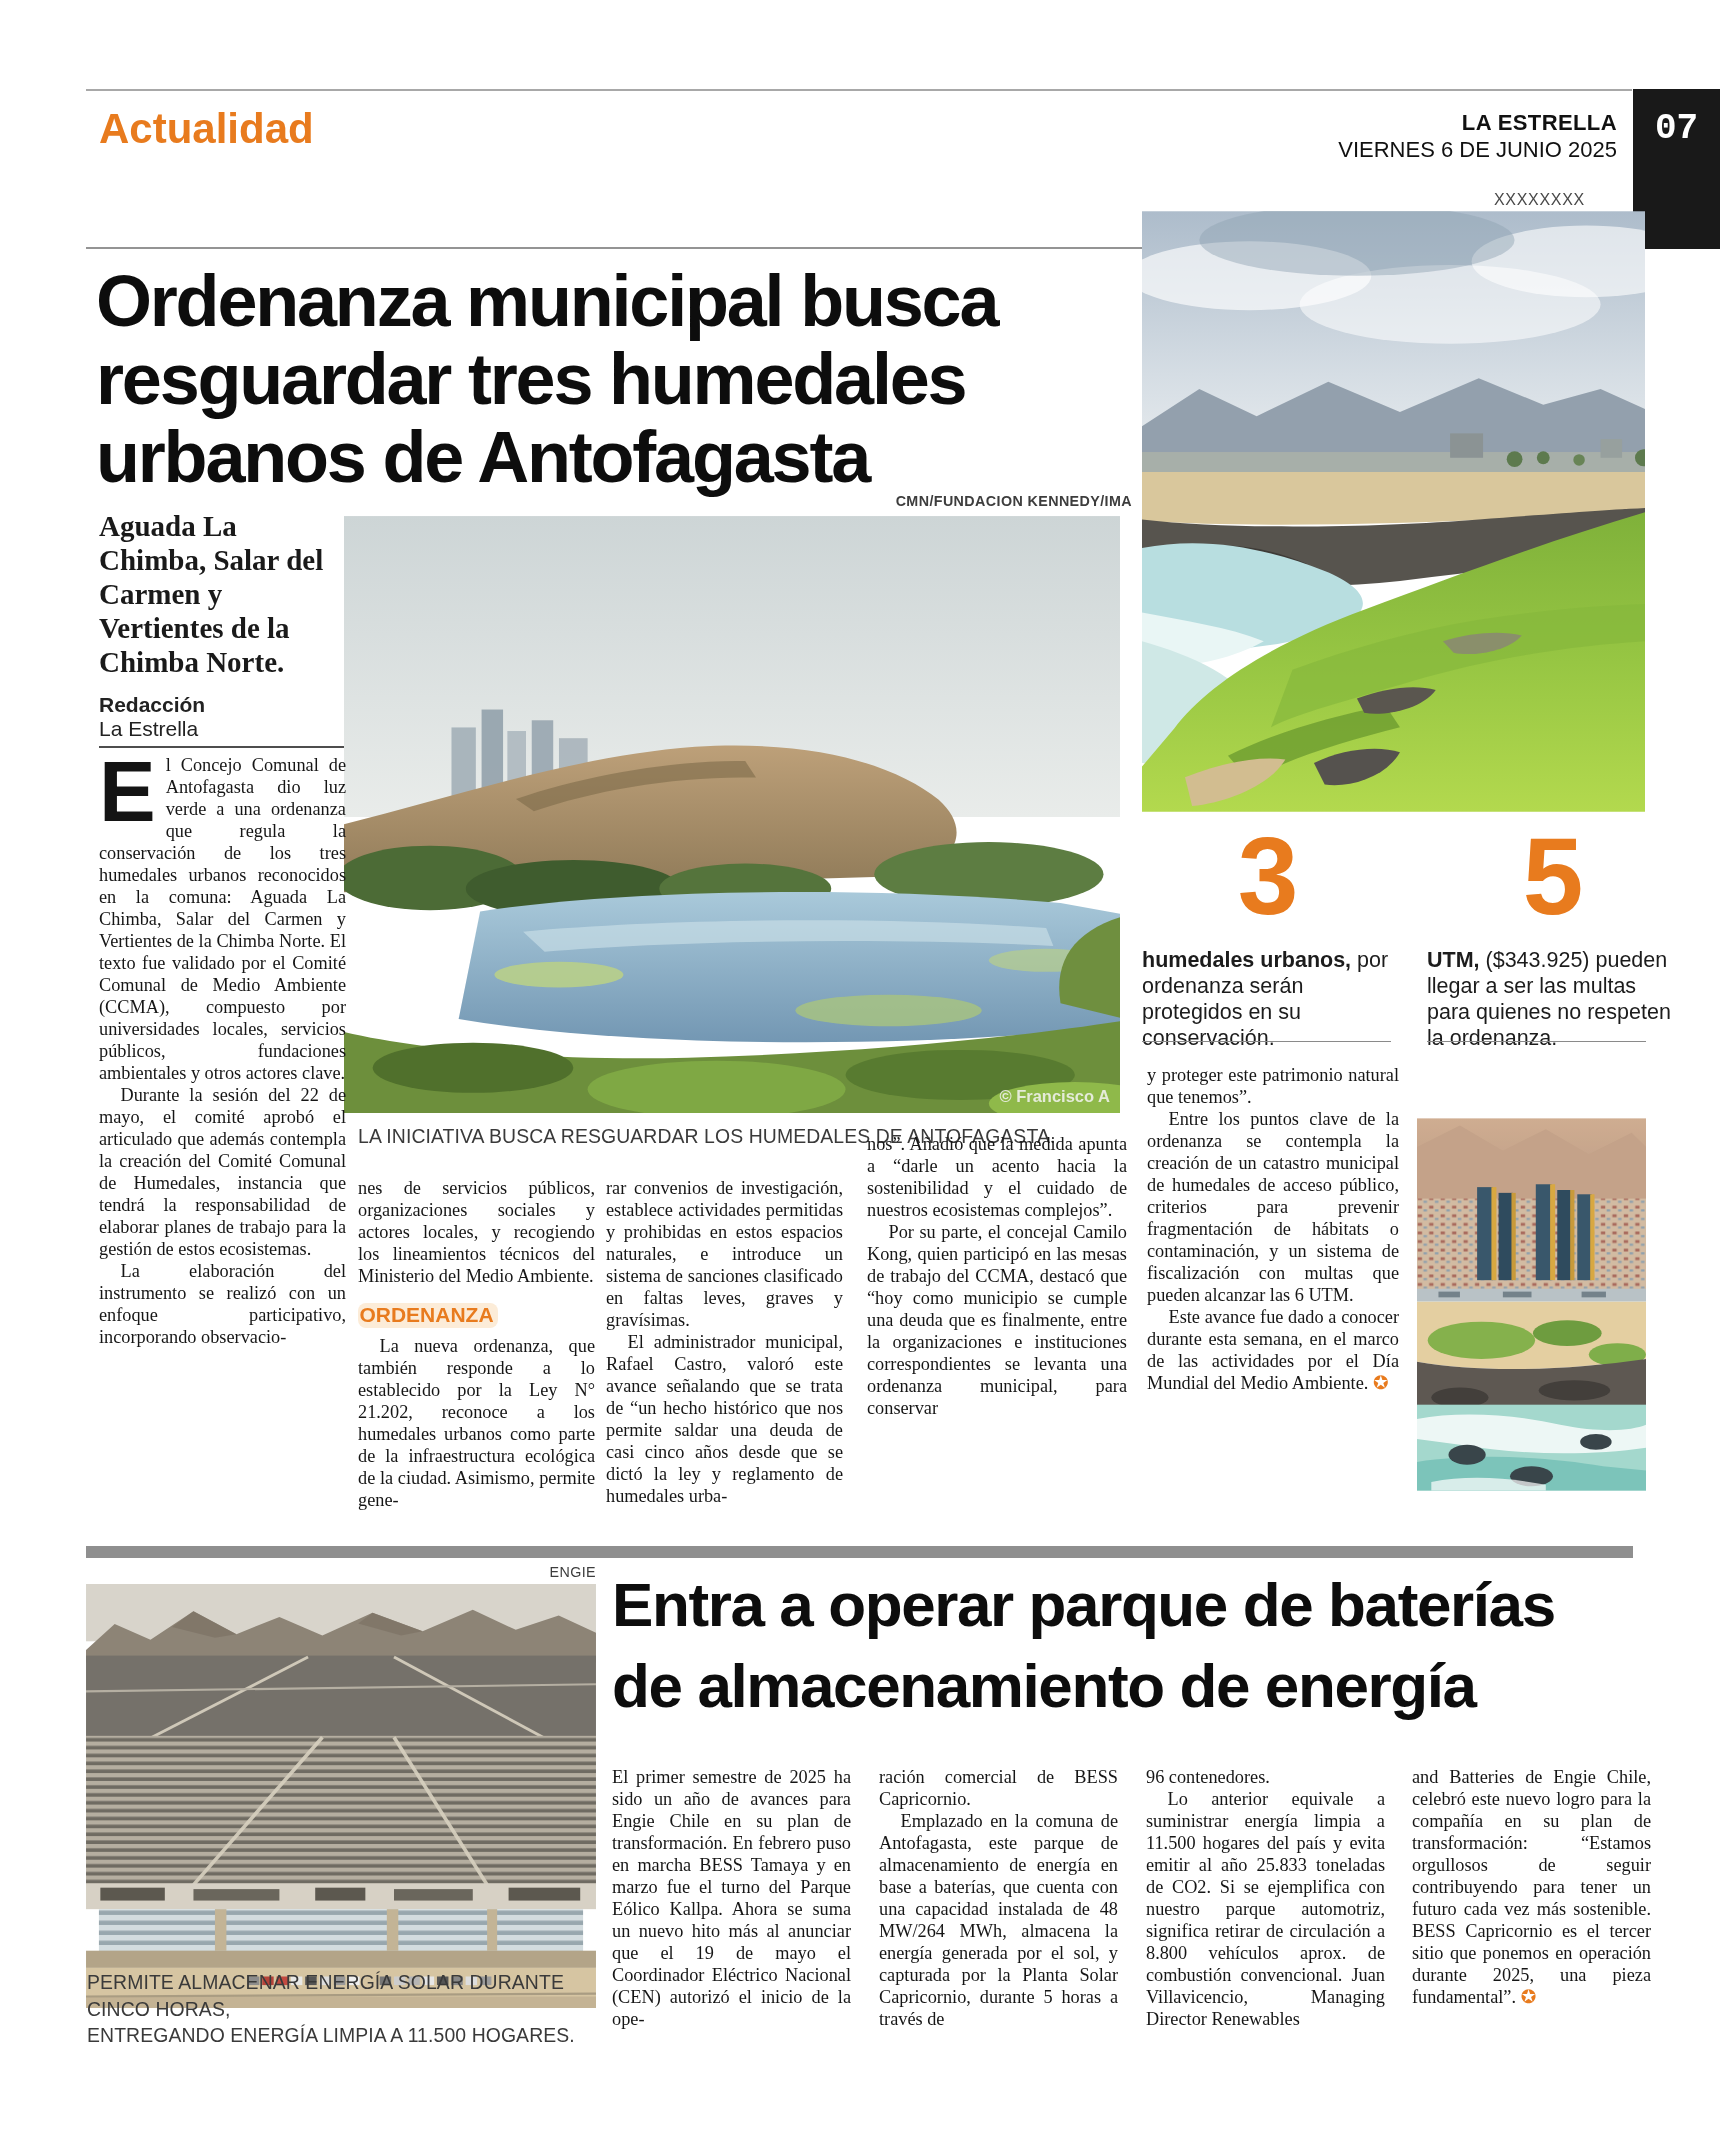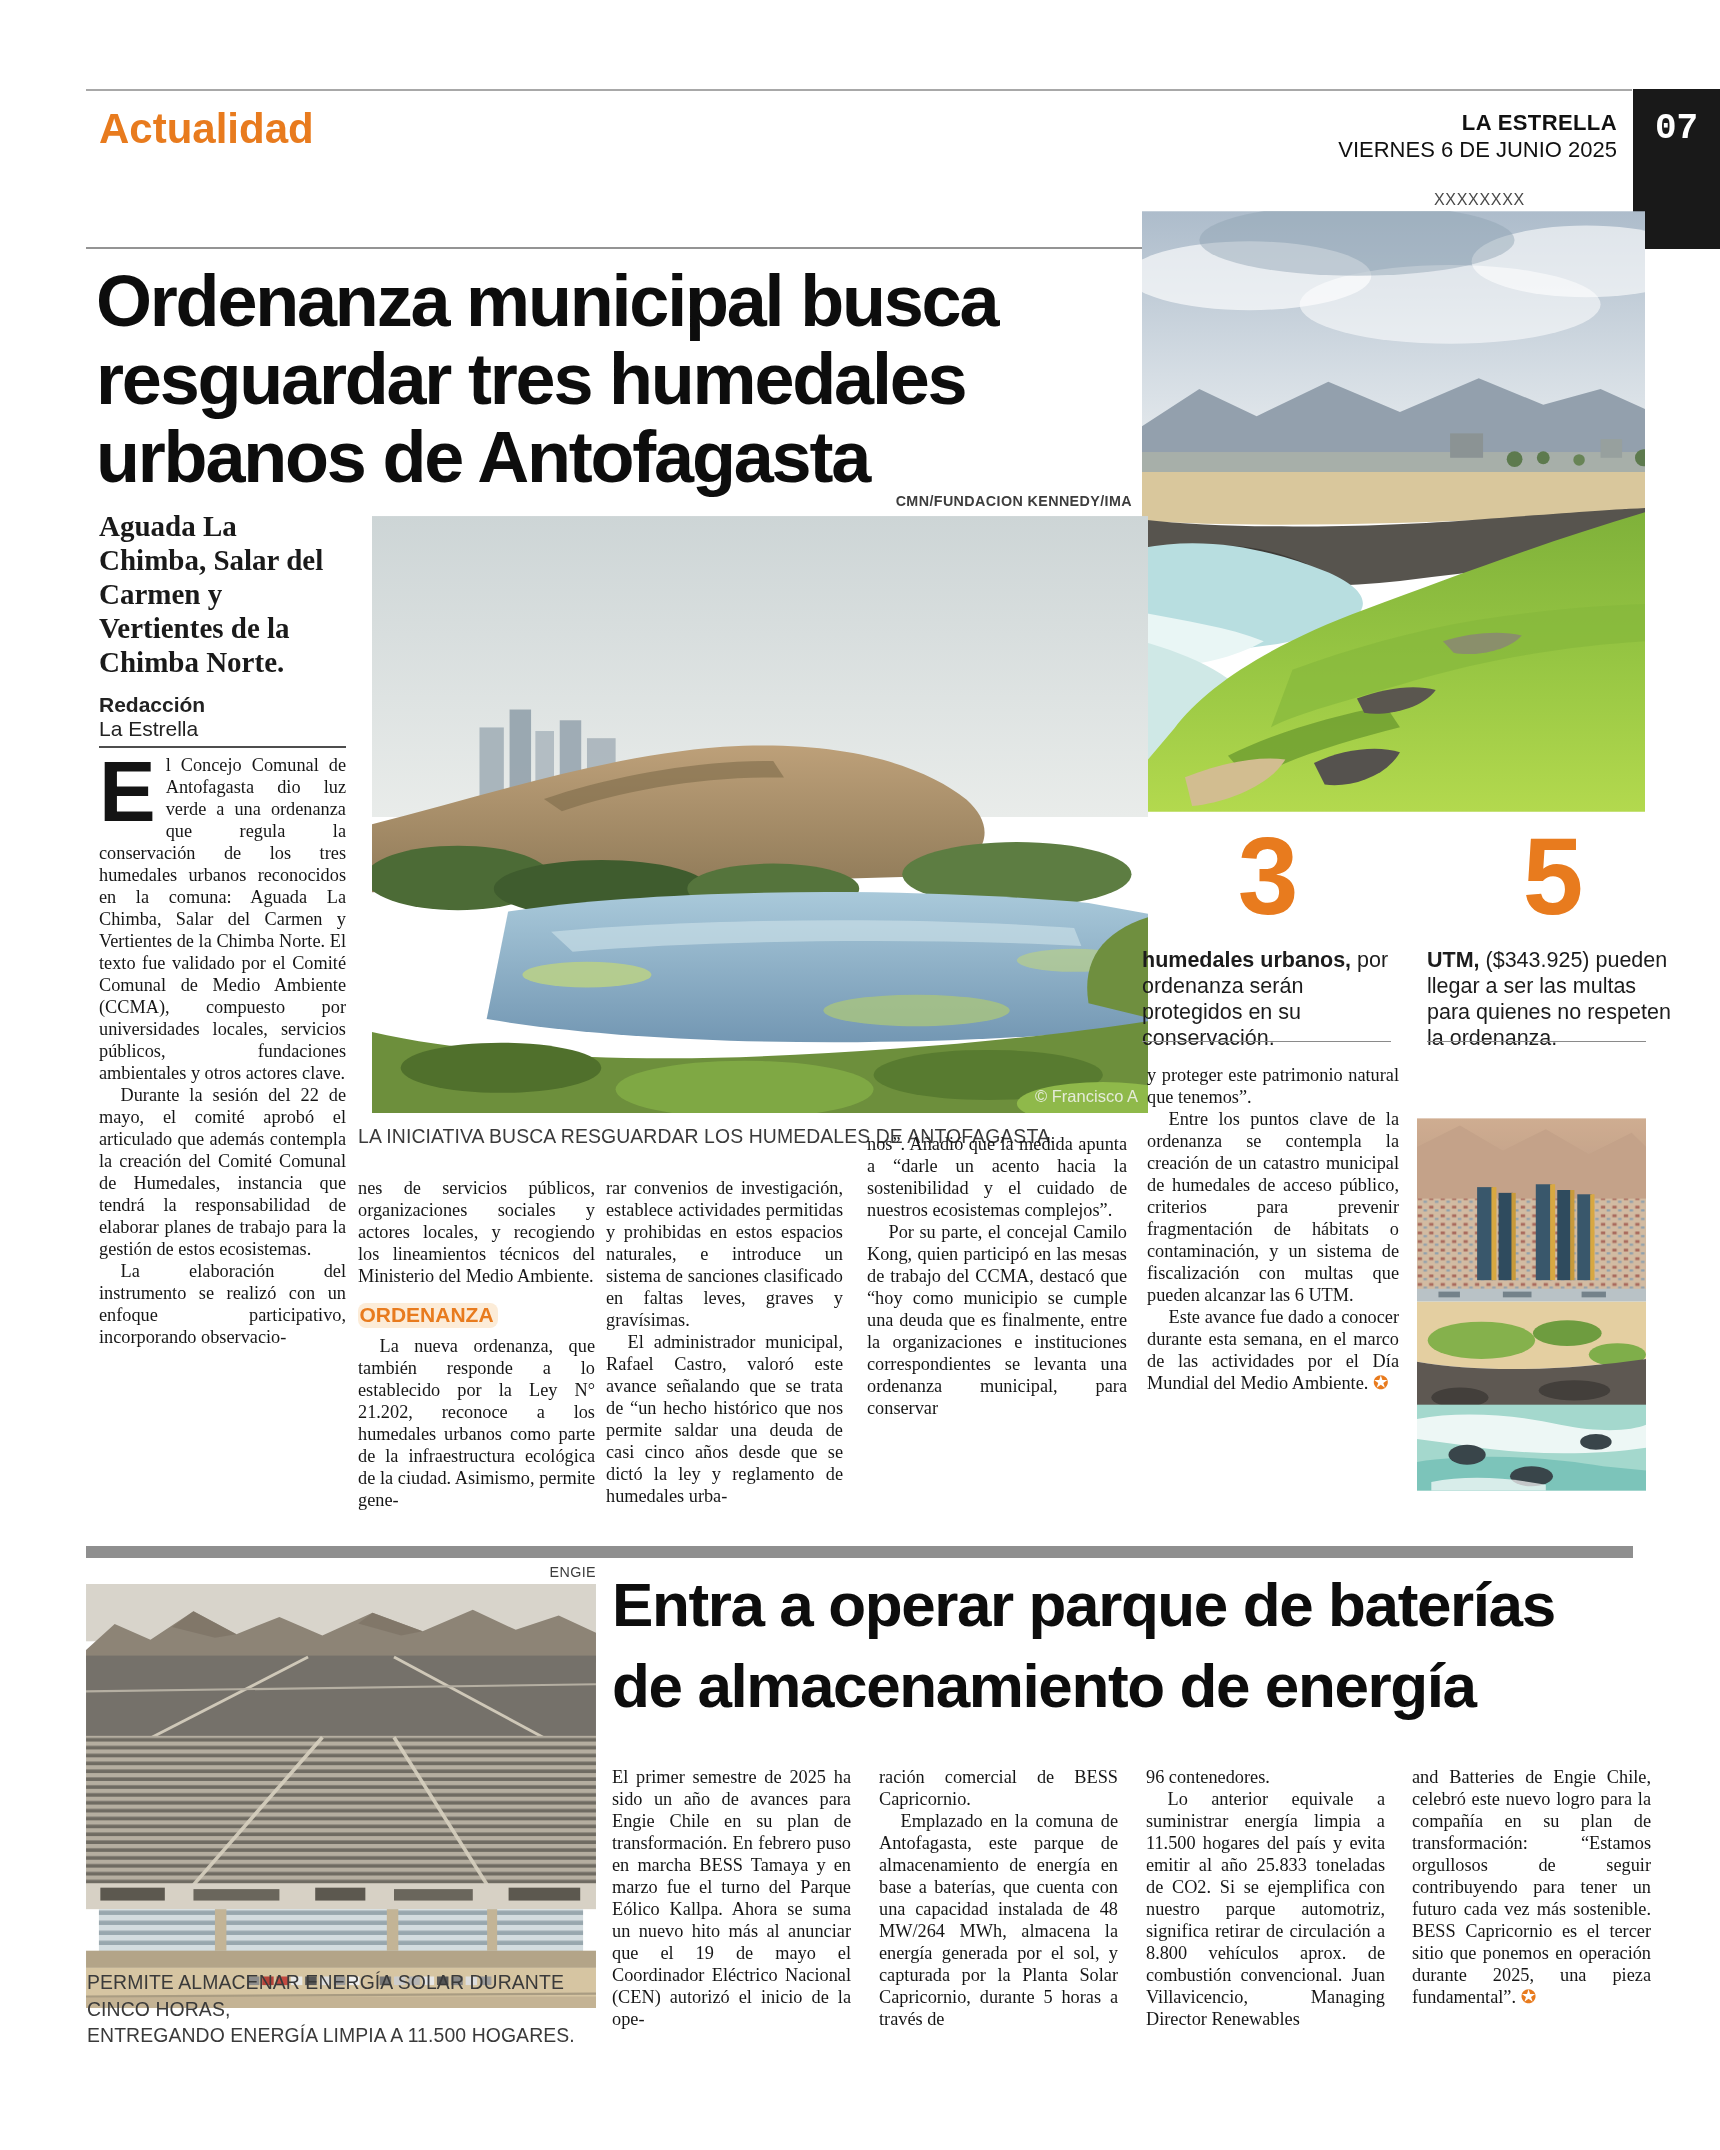--- a/index.html
+++ b/index.html
@@ -31,21 +31,21 @@
   .stat-number{font-family:"Liberation Sans",sans-serif;font-weight:bold;font-size:109px;line-height:109px;
                color:#e87b1e;text-align:center;}
   .stat-text{font-family:"Liberation Sans",sans-serif;font-size:21.5px;line-height:26px;color:#1c1c1c;text-align:left;}
   .stat-lead{font-weight:bold;}
   .rule{position:absolute;background:#4d4d4d;}
   .stat-rule{position:absolute;background:#8a8a8a;}
   .divider{position:absolute;background:#8f8f8f;}
   .endmark{color:#e87b1e;font-family:"DejaVu Sans",sans-serif;font-size:18.6px;}
   .watermark{position:absolute;right:10px;bottom:7.2px;font-family:"Liberation Sans",sans-serif;
              font-size:16.5px;color:#f4f4f2;opacity:0.85;}
-  .tag-top{font-family:"Liberation Sans",sans-serif;font-size:16px;color:#4a4a4a;text-align:left;letter-spacing:0.7px;}
+  .tag-top{font-family:"Liberation Sans",sans-serif;font-size:16px;color:#4a4a4a;text-align:center;letter-spacing:0.7px;}
   .photo{position:absolute;overflow:hidden;}
   .photo svg{display:block;}
 </style>
 </head>
 <body>
 
 <div class="page">
 
   <div class="hairline" style="left:86px;top:89px;width:1546px;height:2.2px;"></div>
   <div class="abs section-title" style="left:99px;top:105px;">Actualidad</div>
@@ -110,21 +110,21 @@
   </div>
 
   <div class="abs deck" style="left:99px;top:509px;width:252px;">Aguada La Chimba, Salar del Carmen y Vertientes de la Chimba Norte.</div>
   <div class="abs byline" style="left:99px;top:693px;">
     <div class="bname">Redacción</div>
     <div>La Estrella</div>
   </div>
   <div class="rule" style="left:99px;top:746px;width:247px;height:2.2px;"></div>
 
   <div class="abs credit" style="left:645px;top:493px;width:487px;font-weight:bold;">CMN/FUNDACION KENNEDY/IMA</div>
-  <div class="photo" style="left:372px;top:516px;width:776px;height:597px;">
+  <div class="photo" style="left:344px;top:516px;width:776px;height:597px;font-weight:bold;">
     <svg width="776" height="597" viewBox="0 0 1083 833">
       <defs>
         <linearGradient id="skyM" x1="0" y1="0" x2="0" y2="1">
           <stop offset="0" stop-color="#cdd5d6"></stop>
             <stop offset="1" stop-color="#e9ecea"></stop>
         </linearGradient>
         <linearGradient id="dune" x1="0" y1="0" x2="0" y2="1">
           <stop offset="0" stop-color="#bda079"></stop>
             <stop offset="1" stop-color="#8f7a58"></stop>
         </linearGradient>

